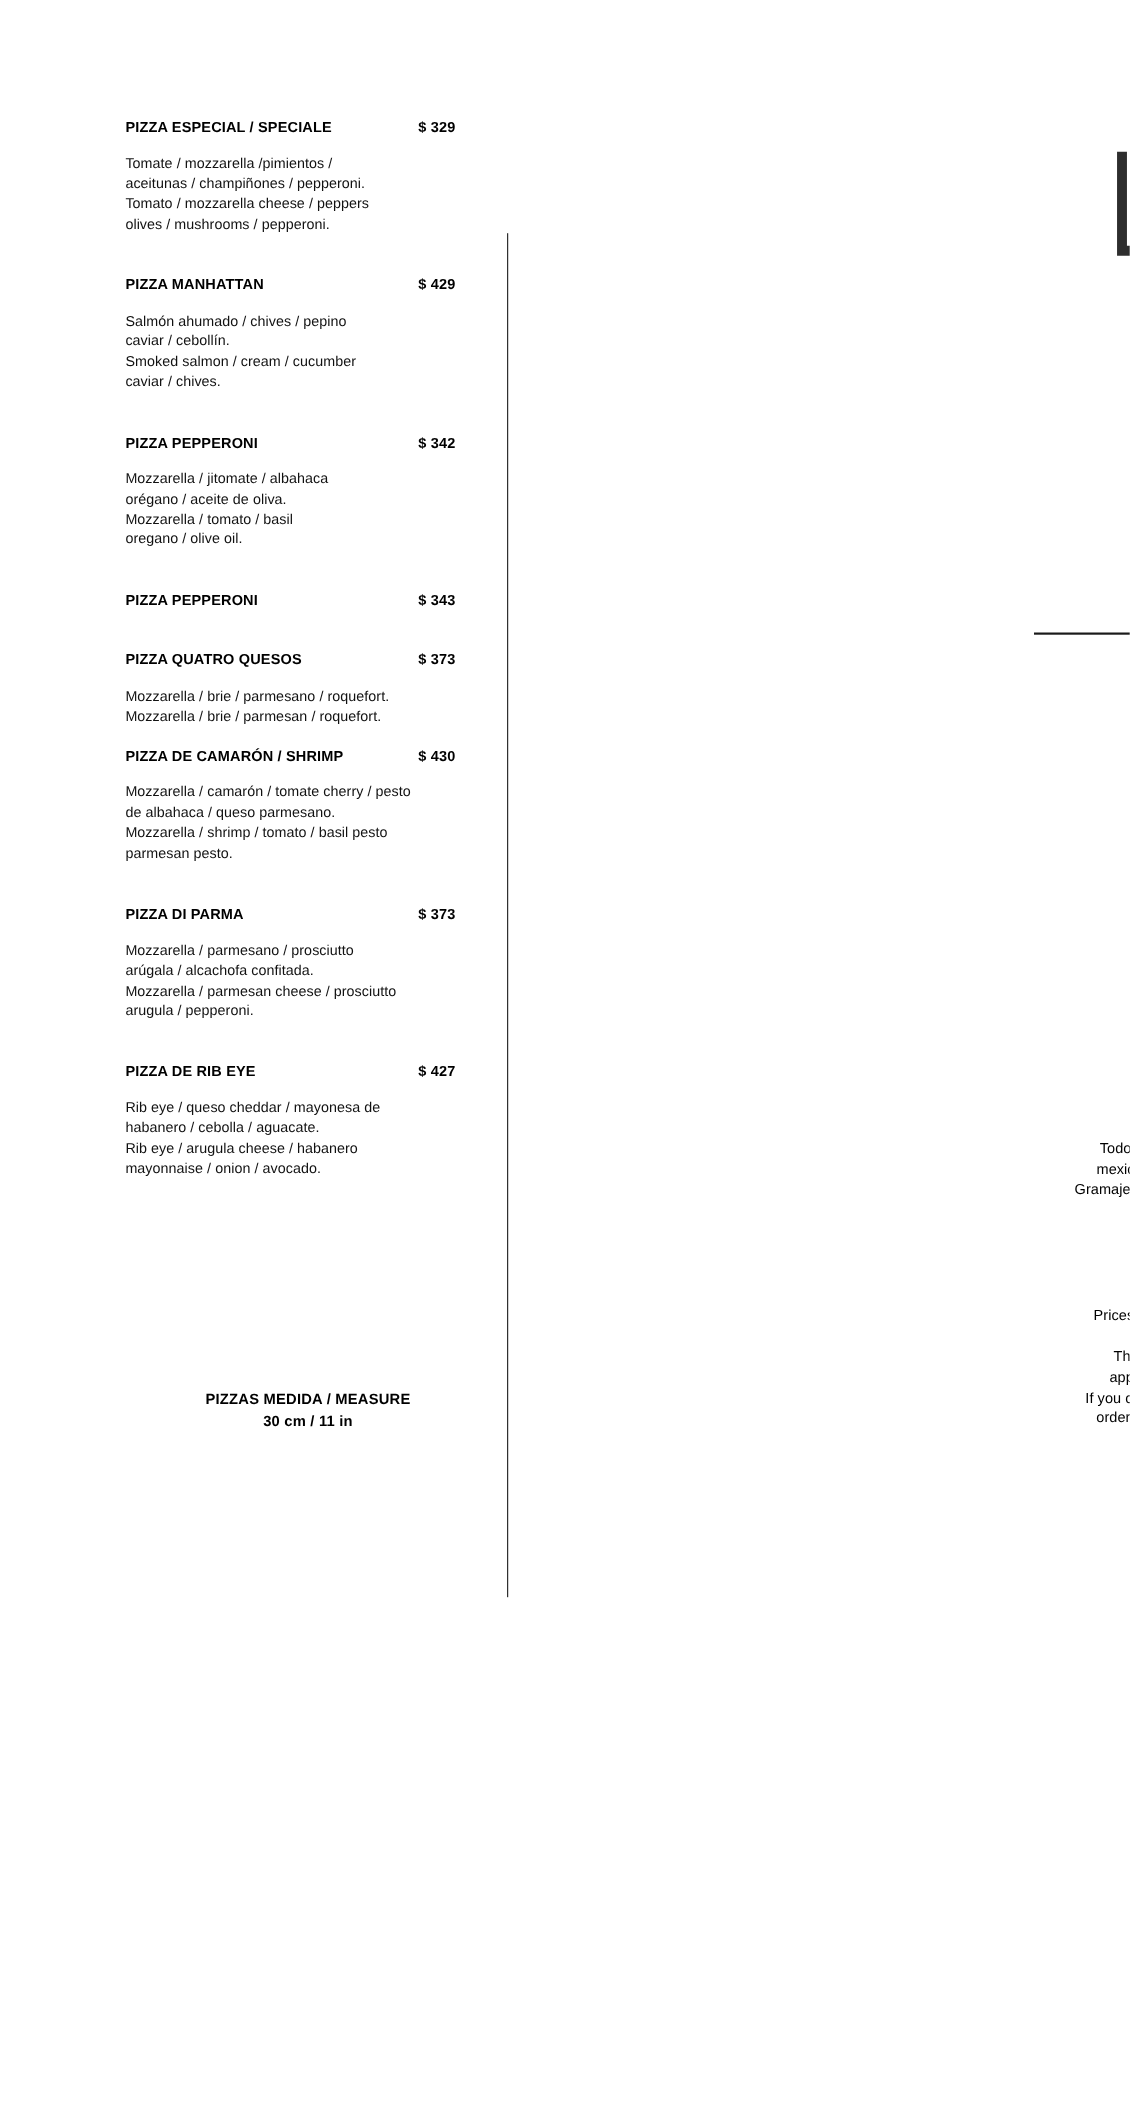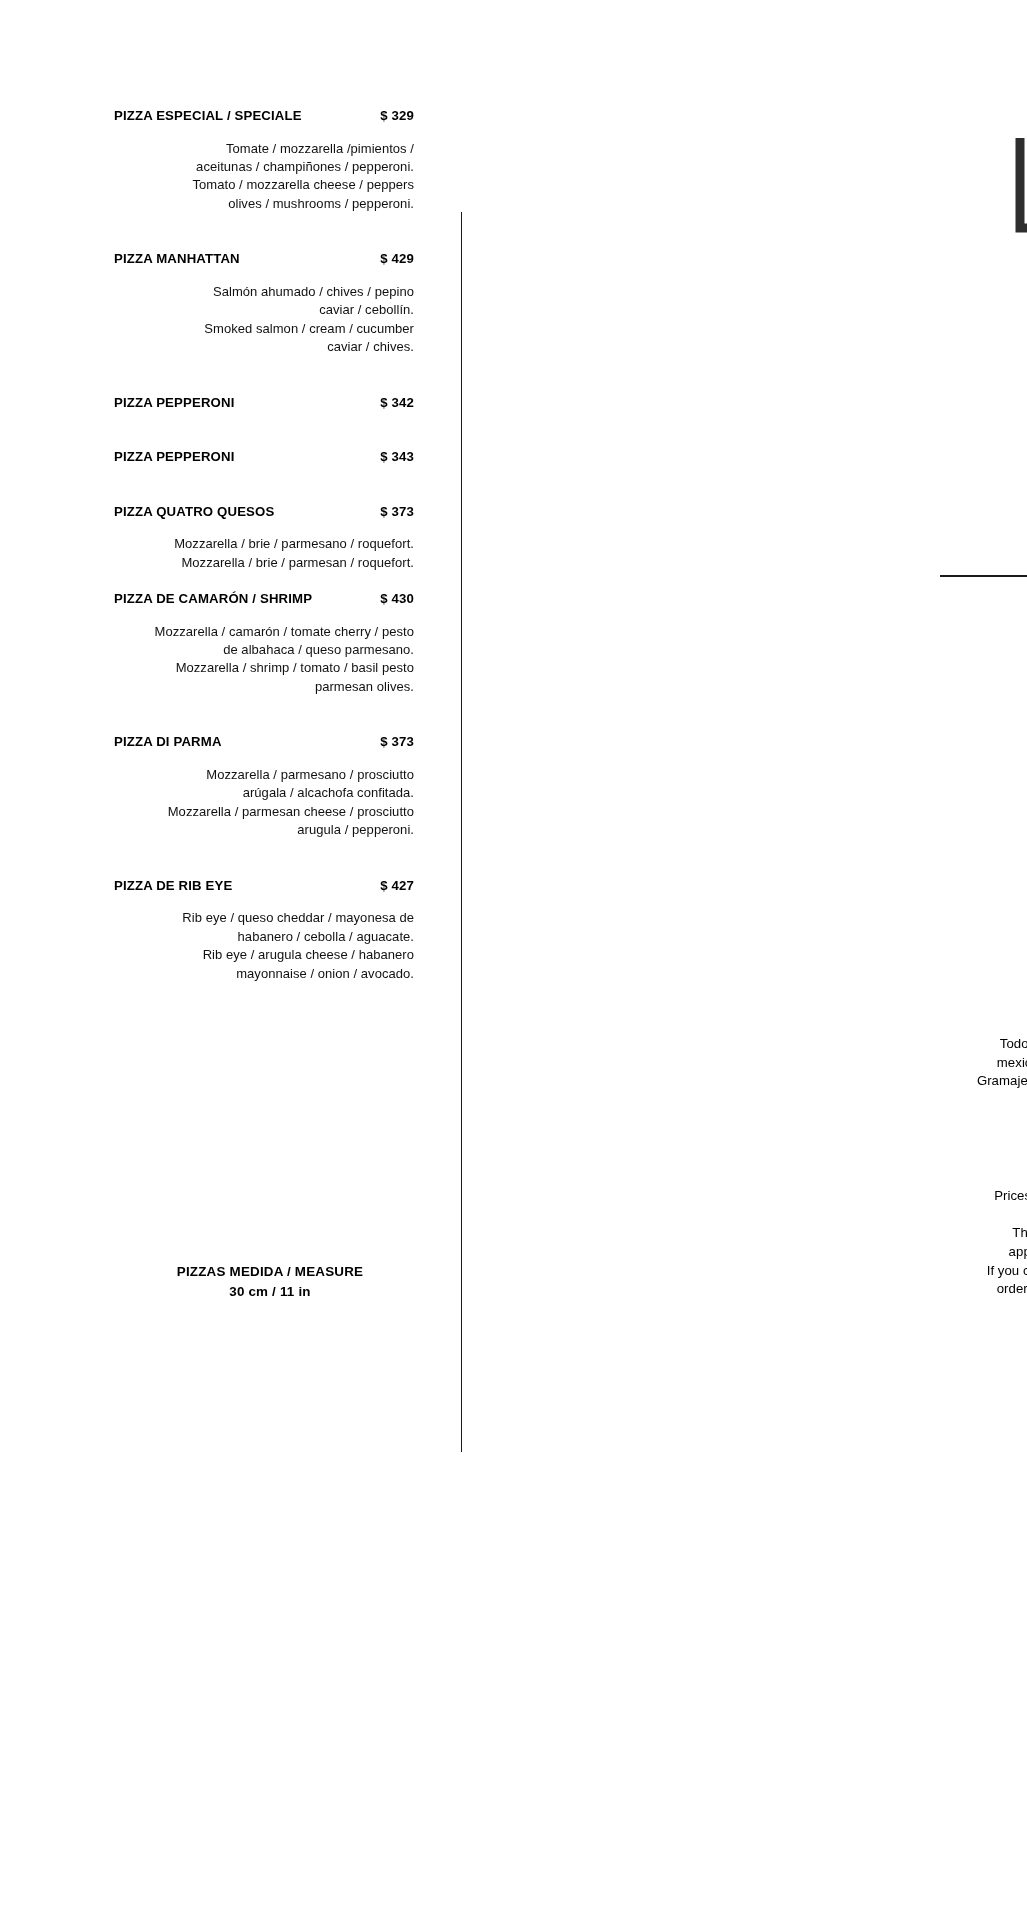--- a/index.html
+++ b/index.html
@@ -84,31 +84,30 @@
     margin-left: auto;
     padding-left: 14px;
   }
 
   .item-desc {
     font-size: 13px;
     line-height: 1.42;
     margin-top: 15px;
     letter-spacing: 0.05px;
     color: #111111;
-    text-align: right;
   }
   .item-desc div { white-space: nowrap; }
 
   .sp-lg  { height: 38px; }
   .sp-sm  { height: 19px; }
 
   
   .measure-block {
     position: absolute;
-    left: 120px;
+    left: 130px;
     top: 1262px;
     width: 300px;
     text-align: center;
     font-weight: bold;
     font-size: 13.4px;
     line-height: 1.5;
     letter-spacing: 0.2px;
     white-space: nowrap;
   }
 
@@ -204,20 +203,26 @@
             <div>caviar / chives.</div>
           </div>
         </div>
         <div class="sp-lg"></div>
 
         <div class="menu-item">
           <div class="item-head">
             <span class="item-name">PIZZA PEPPERONI</span>
             <span class="item-price">$ 342</span>
           </div>
+          <div class="item-desc">
+            <div>Mozzarella / jitomate / albahaca</div>
+            <div>orégano / aceite de oliva.</div>
+            <div>Mozzarella / tomato / basil</div>
+            <div>oregano / olive oil.</div>
+          </div>
         </div>
         <div class="sp-lg"></div>
 
         <div class="menu-item">
           <div class="item-head">
             <span class="item-name">PIZZA PEPPERONI</span>
             <span class="item-price">$ 343</span>
           </div>
         </div>
         <div class="sp-lg"></div>
@@ -236,21 +241,21 @@
 
         <div class="menu-item">
           <div class="item-head">
             <span class="item-name">PIZZA DE CAMARÓN / SHRIMP</span>
             <span class="item-price">$ 430</span>
           </div>
           <div class="item-desc">
             <div>Mozzarella / camarón / tomate cherry / pesto</div>
             <div>de albahaca / queso parmesano.</div>
             <div>Mozzarella / shrimp / tomato / basil pesto</div>
-            <div>parmesan olives.</div>
+            <div>parmesan pesto.</div>
           </div>
         </div>
         <div class="sp-lg"></div>
 
         <div class="menu-item">
           <div class="item-head">
             <span class="item-name">PIZZA DI PARMA</span>
             <span class="item-price">$ 373</span>
           </div>
           <div class="item-desc">

